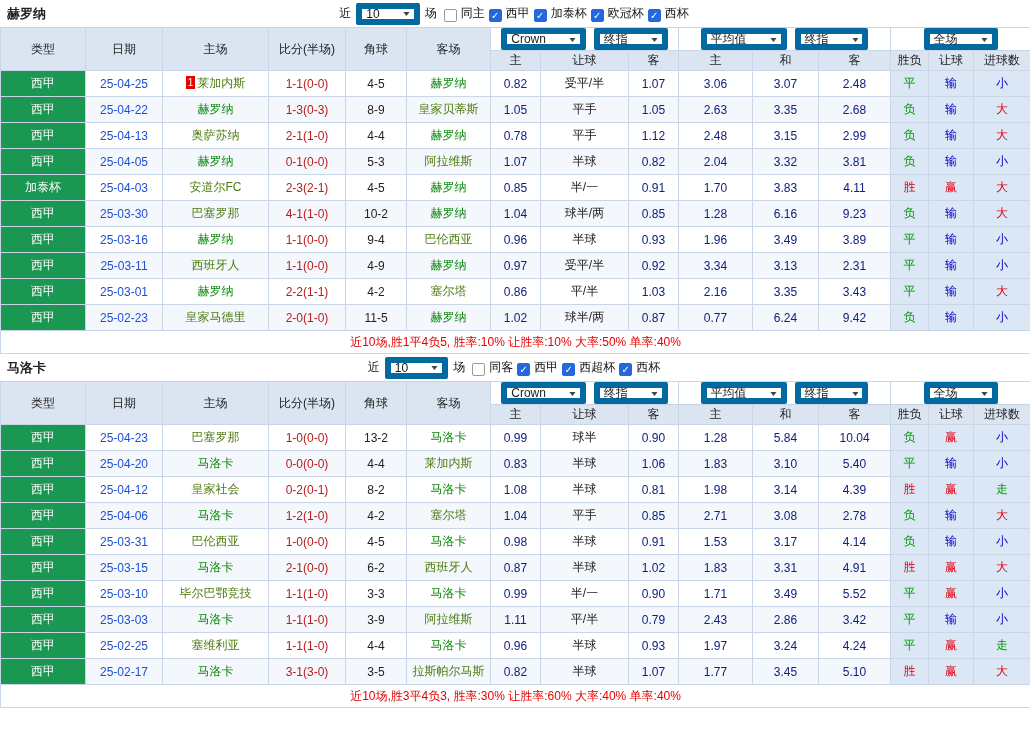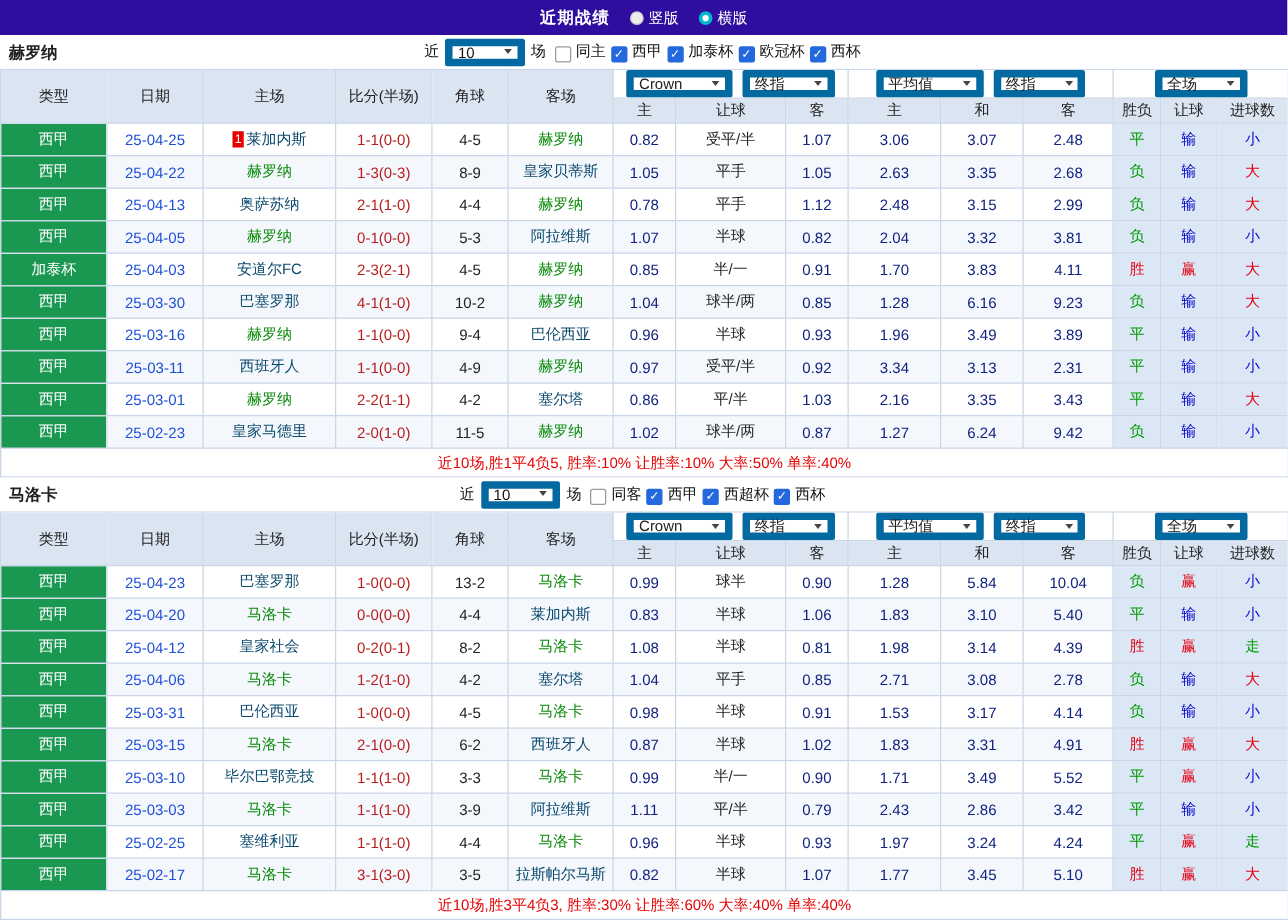--- a/index.html
+++ b/index.html
@@ -31,44 +31,33 @@
   thead th{background:#dbe5f2;font-weight:normal;font-size:12px;color:#222;height:19px}
   thead tr.selrow th{height:22px}
   thead th.selcell{background:#fff}
   .selgroup{display:flex;align-items:center;justify-content:center;gap:8px}
   tbody td{height:25px;font-size:12px}
   tbody tr:nth-child(even) td{background:#f4f8fd}
   tbody tr td.league{background:#1a9750;color:#fff}
   td.date{color:#1d4ed8}
   td.score{color:#b91c1c}
   td.corners{color:#222}
-  .tname{color:#0c4a6e;cursor:pointer}
+  .tname{color:#4d7c0f;cursor:pointer}
   .tname.focus{color:#0a8a0a}
   td.odds{color:#10217f}
   td.hcap{color:#222}
   tbody tr td.rescell{background:#dbe7f5}
   .badge{display:inline-block;background:#e60000;color:#fff;font-size:10px;line-height:13px;height:13px;padding:0 2px;margin-right:2px;vertical-align:1px}
   tfoot td.summary{height:22px;color:#e60000;background:#fff;font-size:12px}
 </style>
 </head>
 <body>
 
 <div class="page">
 
-  <header class="topbar">
-    <span class="title">近期战绩</span>
-    <label class="radio">
-      <span class="dot"></span>
-      <span>竖版</span>
-    </label>
-    <label class="radio selected">
-      <span class="dot"></span>
-      <span>横版</span>
-    </label>
-  </header>
 
   <section class="team-section">
     <div class="section-head">
       <span class="team-name">赫罗纳</span>
       <div class="filters">
         <span>近</span>
         <span class="sel w38">
             <span>10</span>
             <span class="arrow">▼</span>
           </span>
@@ -325,21 +314,21 @@
           <tr>
             <td class="league">西甲</td>
             <td class="date">25-02-23</td>
             <td class="teamcell"><span class="tname">皇家马德里</span></td>
             <td class="score">2-0(1-0)</td>
             <td class="corners">11-5</td>
             <td class="teamcell"><span class="tname focus">赫罗纳</span></td>
             <td class="odds">1.02</td>
             <td class="hcap">球半/两</td>
             <td class="odds">0.87</td>
-            <td class="odds">1.27</td>
+            <td class="odds">0.77</td>
             <td class="odds">6.24</td>
             <td class="odds">9.42</td>
             <td class="rescell" style="color: rgb(0, 153, 0);">负</td>
             <td class="rescell" style="color: rgb(0, 0, 204);">输</td>
             <td class="rescell" style="color: rgb(0, 0, 204);">小</td>
           </tr>
         </tbody>
       <tfoot>
         <tr>
           <td colspan="15" class="summary">近10场,胜1平4负5, 胜率:10% 让胜率:10% 大率:50% 单率:40%</td>

